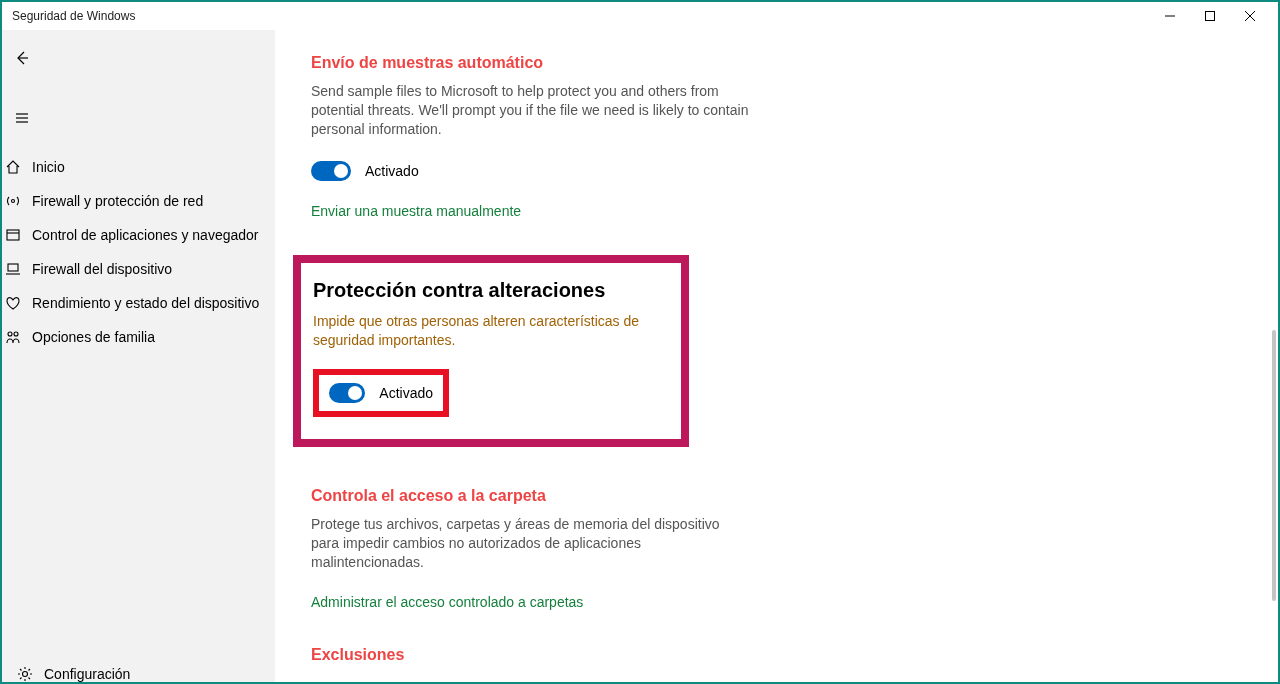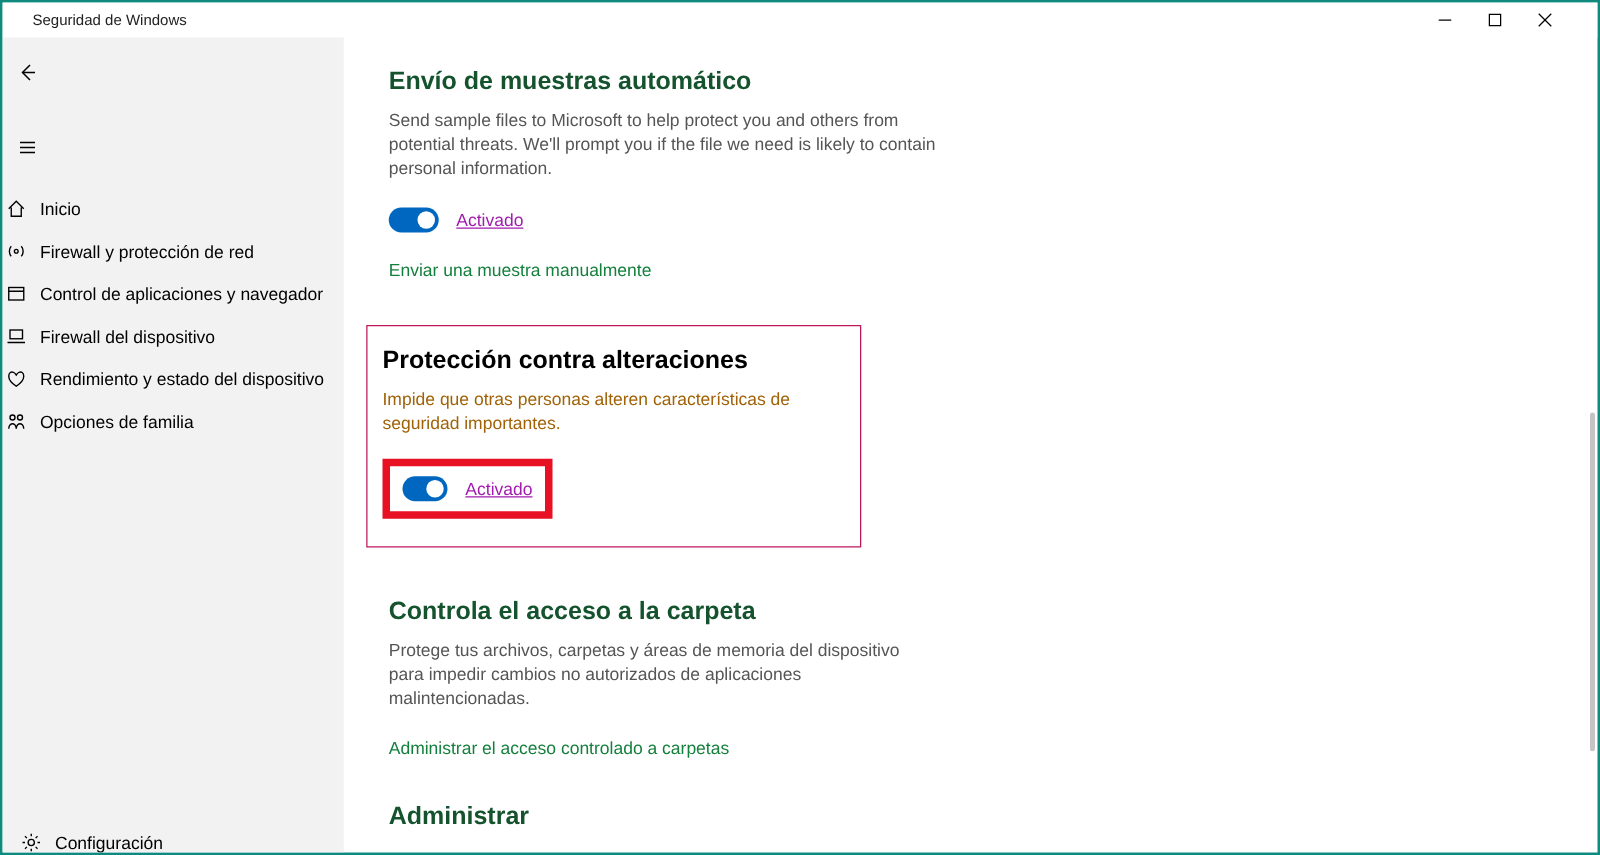--- a/index.html
+++ b/index.html
@@ -11,21 +11,21 @@
     width: 1280px;
     height: 684px;
     overflow: hidden;
     border: 2px solid #0f8a7e;
     position: relative;
   }
   .titlebar {
     height: 28px;
     display: flex;
     align-items: center;
-    padding: 0 22px;
+    padding: 0 8px;
     background: #fff;
   }
   .titlebar .title { font-size: 12px; color: #222; padding-left: 2px; }
   .titlebar .spacer { flex: 1; }
   .titlebar .winctrl { width: 40px; height: 28px; display:flex; align-items:center; justify-content:center; }
   .titlebar .winctrl svg { width:12px; height:12px; stroke:#000; stroke-width:1; fill:none; }
   .content-row { display: flex; height: calc(100% - 28px); }
   .sidebar {
     width: 273px;
     background: #f2f2f2;
@@ -72,23 +72,23 @@
   }
   .scroll-area {
     position:absolute;
     left: 36px;
     top: 0;
     width: 440px;
     padding-top: 24px;
   }
   .section { margin-bottom: 36px; }
   .section h2 {
-    font-size: 20px;
+    font-size: 16px;
     font-weight: 600;
-    color: #14532d;
+    color: #ef4444;
     margin-bottom: 10px;
   }
   .section p.desc {
     font-size: 14px;
     color: #555;
     line-height: 1.35;
   }
   .toggle-row {
     display:flex; align-items:center;
     margin-top: 22px;
@@ -101,29 +101,29 @@
     margin-right: 14px;
   }
   .toggle::after {
     content:"";
     position:absolute;
     right: 3px; top: 3px;
     width: 14px; height: 14px;
     border-radius: 50%;
     background: #fff;
   }
-  .toggle-label { font-size: 14px; color:#a21caf;text-decoration:underline; }
+  .toggle-label { font-size: 14px; color:#000000; }
   .link {
     color: #15803d;
     font-size: 14px;
     margin-top: 22px;
     display: inline-block;
   }
   .highlight-box {
-    border: 1px solid #be185d;
+    border: 8px solid #be185d;
     padding: 16px 12px 22px 12px;
     margin-top: 20px;
     margin-left: -18px;
     width: 396px;
   }
   .highlight-box .inner-toggle-box {
     border: 6px solid #e81123;
     padding: 8px 10px;
     margin-top: 20px;
     width: 136px;
@@ -276,21 +276,21 @@
         </div>
       </div>
 
       <div class="section" style="margin-top:40px;">
         <h2>Controla el acceso a la carpeta</h2>
         <p class="desc">Protege tus archivos, carpetas y áreas de memoria del dispositivo para impedir cambios no autorizados de aplicaciones malintencionadas.</p>
         <a class="link">Administrar el acceso controlado a carpetas</a>
       </div>
 
       <div class="section">
-        <h2>Administrar</h2>
+        <h2>Exclusiones</h2>
 
       </div>
 
     </div>
 
     <div class="scrollbar-track">
       <div class="scrollbar-thumb"></div>
     </div>
   </div>
 </div>

